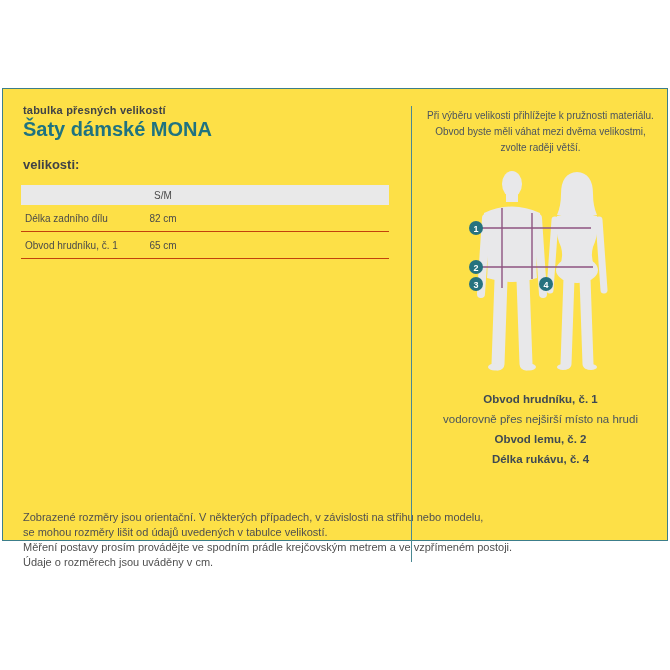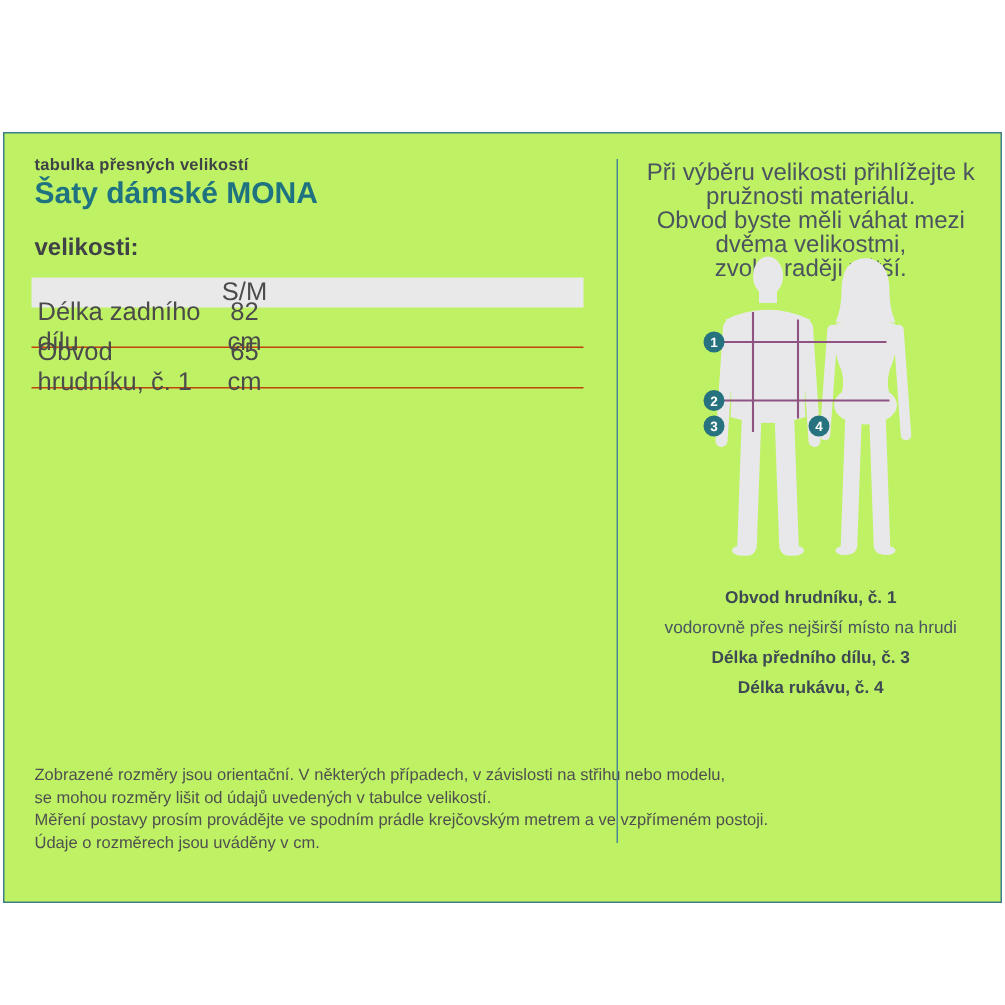--- a/index.html
+++ b/index.html
@@ -1,48 +1,48 @@
 <!DOCTYPE html>
 <html><head>
 <meta charset="utf-8">
 <style>
   * { margin:0; padding:0; box-sizing:border-box; }
   html,body { width:670px; height:670px; background:#ffffff;
               font-family:"Liberation Sans", sans-serif; }
   body { position:relative; }
 
-  .frame { position:absolute; left:2px; top:88px; width:666px; height:514px;
-           border:1px solid #3c7e8a; background:#bef264; }
+  .frame { position:absolute; left:2px; top:88px; width:666px; height:453px;
+           border:1px solid #3c7e8a; background:#fde047; }
 
   .divider { position:absolute; left:408px; top:17px; width:1px; height:456px;
              background:#4a8893; }
 
   
   .kicker { position:absolute; left:20px; top:15px; font-size:11px; font-weight:bold;
             color:#3f4246; letter-spacing:.2px; }
   .title  { position:absolute; left:20px; top:29px; font-size:20px; font-weight:bold;
             color:#1f7380; }
-  .sizes-label { position:absolute; left:20px; top:68px; font-size:16px; font-weight:bold;
+  .sizes-label { position:absolute; left:20px; top:68px; font-size:13px; font-weight:bold;
                  color:#3f4246; }
 
-  .size-table { position:absolute; left:18px; top:96px; width:368px; font-size:17px;
+  .size-table { position:absolute; left:18px; top:96px; width:368px; font-size:10px;
                 color:#4a4a4a; }
   .size-table .thead { display:flex; background:#e9e9e9; height:20px; align-items:center; }
   .size-table .trow  { display:flex; height:27px; align-items:center;
                        border-bottom:1px solid #c2410c; }
   .cell-label { width:122px; padding-left:4px; }
   .cell-value { width:40px; text-align:center; }
 
   .footnote { position:absolute; left:20px; top:421px; font-size:11px; color:#4f4f4f;
               line-height:15px; }
 
   
   .right-panel { position:absolute; left:409px; top:0; width:257px; height:489px; }
   .intro { position:absolute; left:0; top:19px; width:100%; text-align:center;
-           font-size:16px; color:#4b545e; line-height:16px; }
+           font-size:10px; color:#4b545e; line-height:16px; }
 
   .figure-svg { position:absolute; left:37px; top:79px; width:220px; height:220px; }
 
   .measure-labels { position:absolute; left:0; top:301px; width:100%; text-align:center;
                     font-size:11.5px; color:#3e4953; }
   .measure-labels .ml { line-height:19px; margin-bottom:1px; }
   .measure-labels .bold { font-weight:bold; }
   .measure-labels .normal { font-weight:normal; color:#49545e; }
 
   .sil { fill:#e8e8ea; }
@@ -140,17 +140,17 @@
       </g>
       <g>
         <circle class="marker-circle" cx="97" cy="116" r="7"></circle>
         <text class="marker-num" x="97" y="119.5">4</text>
       </g>
     </svg>
 
     <div class="measure-labels">
       <div class="ml bold">Obvod hrudníku, č. 1</div>
       <div class="ml normal">vodorovně přes nejširší místo na hrudi</div>
-      <div class="ml bold">Délka předního dílu, č. 3</div>
+      <div class="ml bold">Obvod lemu, č. 2</div>
       <div class="ml bold">Délka rukávu, č. 4</div>
     </div>
   </div>
 </div>
 
 </body></html>

